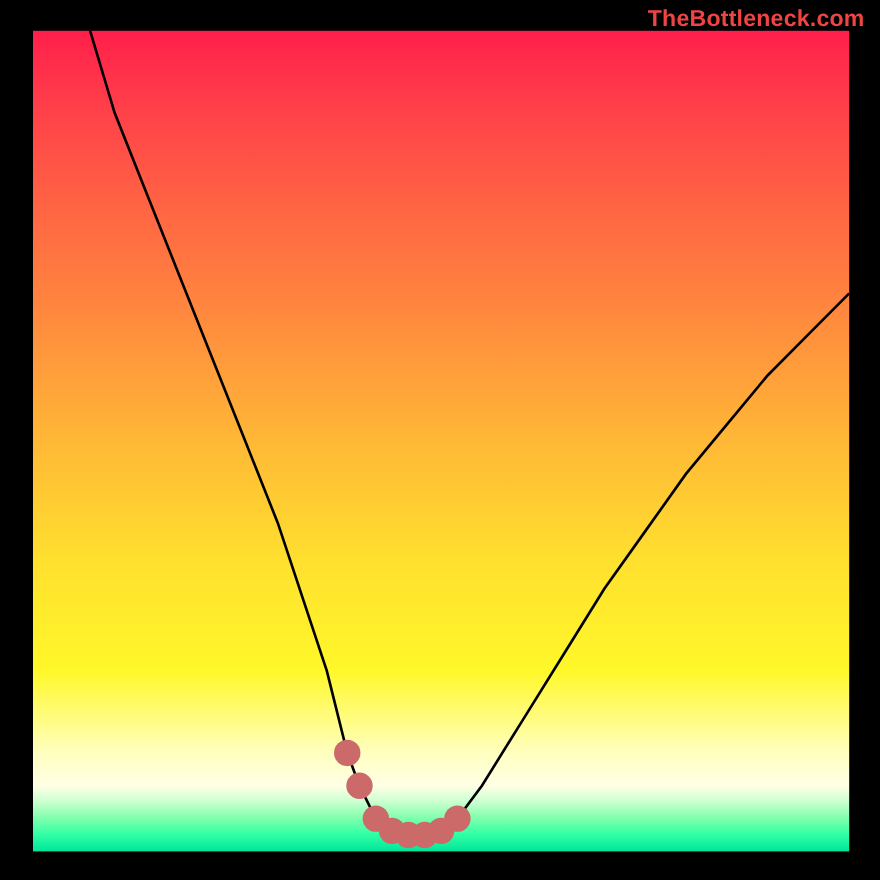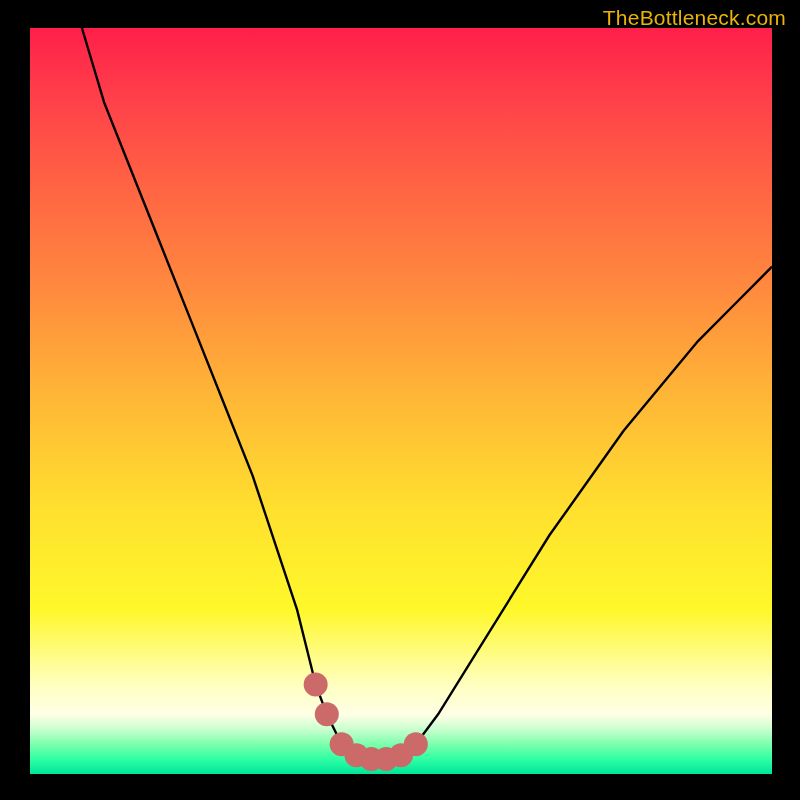--- a/index.html
+++ b/index.html
@@ -38,23 +38,23 @@
       #c9ffcf 94%,
       #7dffac 96%,
       #2fffa4 98%,
       #00e59a 100%
     );
   }
   .watermark {
     position: absolute;
     top: 6px;
     right: 14px;
-    color: #eab308;
+    color: #ef4444;
     font-size: 21px;
-    font-weight: 400;
+    font-weight: 700;
     letter-spacing: 0.2px;
   }
   svg.curve {
     position: absolute;
     left: 0;
     top: 0;
     width: 742px;
     height: 746px;
     overflow: visible;
   }

